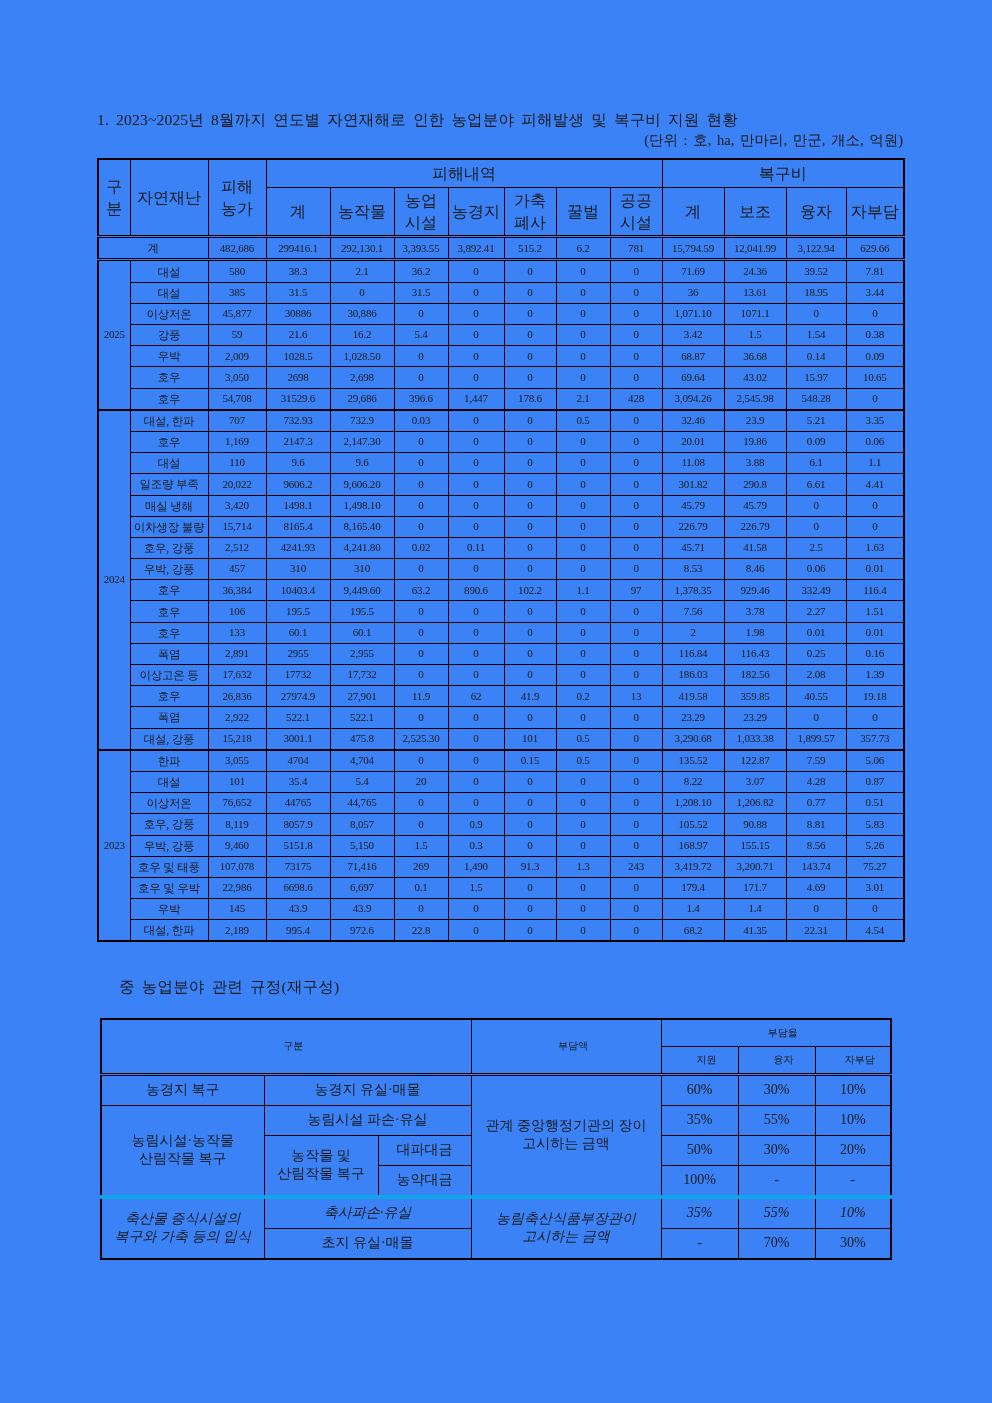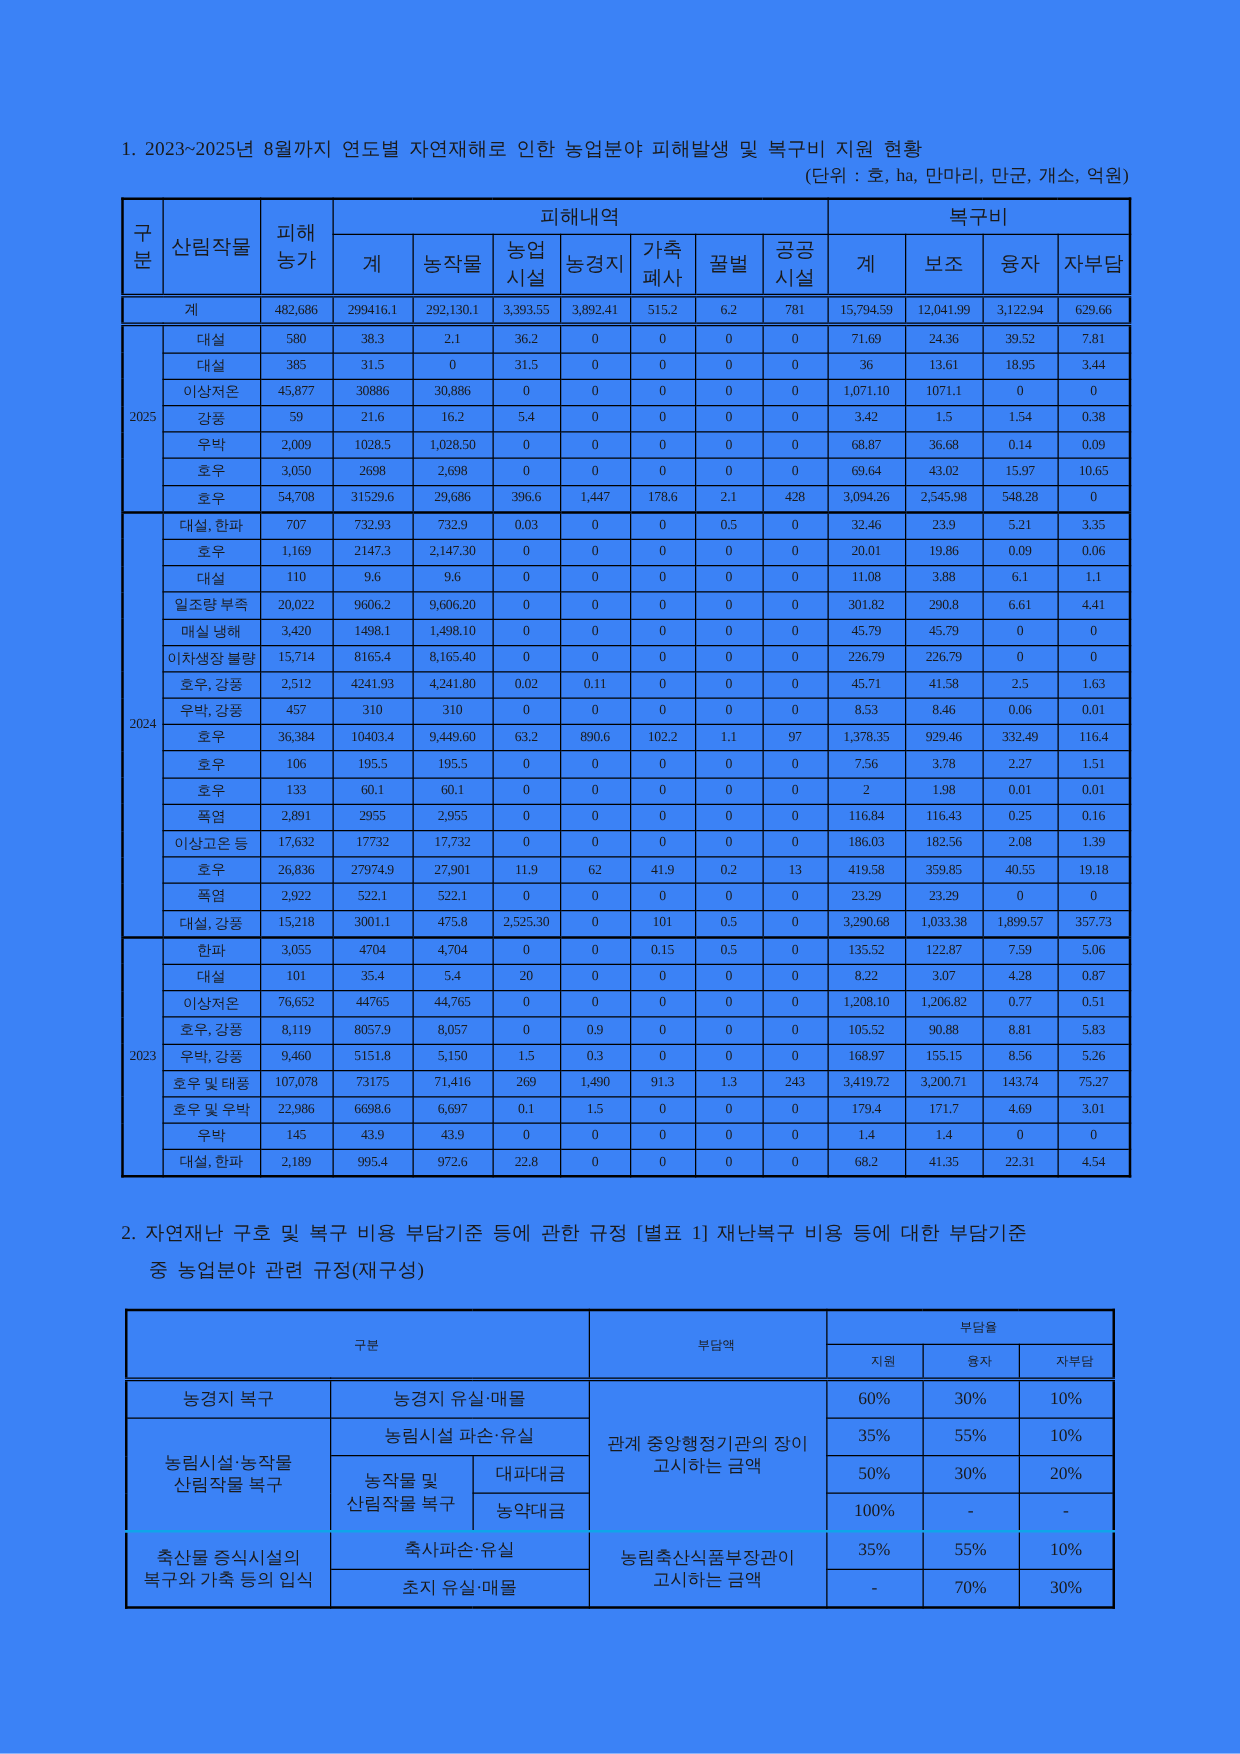--- a/index.html
+++ b/index.html
@@ -99,21 +99,21 @@
     height: 24px;
     padding-left: 16px;
   }
   table.t2 th.hb { border-bottom: 3px double #000; }
   table.t2 td {
     font-size: 14px;
     height: 27px;
     line-height: 1.3;
     white-space: pre-line;
   }
-  table.t2 tr.group-first td { border-top: 2px solid #0ea5e9; }
+  table.t2 tr.group-first td { border-top: 4px solid #0ea5e9; font-style: italic; }
 </style>
 </head>
 <body>
 
 <div class="page">
   <div class="content">
 
     <div class="section-title">1. 2023~2025년 8월까지 연도별 자연재해로 인한 농업분야 피해발생 및 복구비 지원 현황</div>
 
     <div class="unit-note">(단위 : 호, ha, 만마리, 만군, 개소, 억원)</div>
@@ -131,21 +131,21 @@
           <col style="width:54px">
         <col style="width:52px">
           <col style="width:62px">
           <col style="width:62px">
         <col style="width:60px">
           <col style="width:58px">
       </colgroup>
       <thead>
         <tr class="h1">
           <th rowspan="2" class="hb">구분</th>
-          <th rowspan="2" class="hb">산림작물</th>
+          <th rowspan="2" class="hb">자연재난</th>
           <th rowspan="2" class="hb">피해
 농가</th>
           <th colspan="7">피해내역</th>
           <th colspan="4">복구비</th>
         </tr>
         <tr class="h2">
           <th class="hb">계</th>
           <th class="hb">농작물</th>
           <th class="hb">농업
 시설</th>
@@ -657,21 +657,20 @@
             <td>0</td>
             <td>68.2</td>
             <td>41.35</td>
             <td>22.31</td>
             <td>4.54</td>
           </tr>
         </tbody>
     </table>
 
     <div class="section2-title">
-      <div class="line1">2. 자연재난 구호 및 복구 비용 부담기준 등에 관한 규정 [별표 1] 재난복구 비용 등에 대한 부담기준</div>
       <div class="line2">중 농업분야 관련 규정(재구성)</div>
     </div>
 
     <table class="t2">
       <colgroup>
         <col style="width:163px">
           <col style="width:114px">
           <col style="width:93px">
         <col style="width:190px">
           <col style="width:77px">

